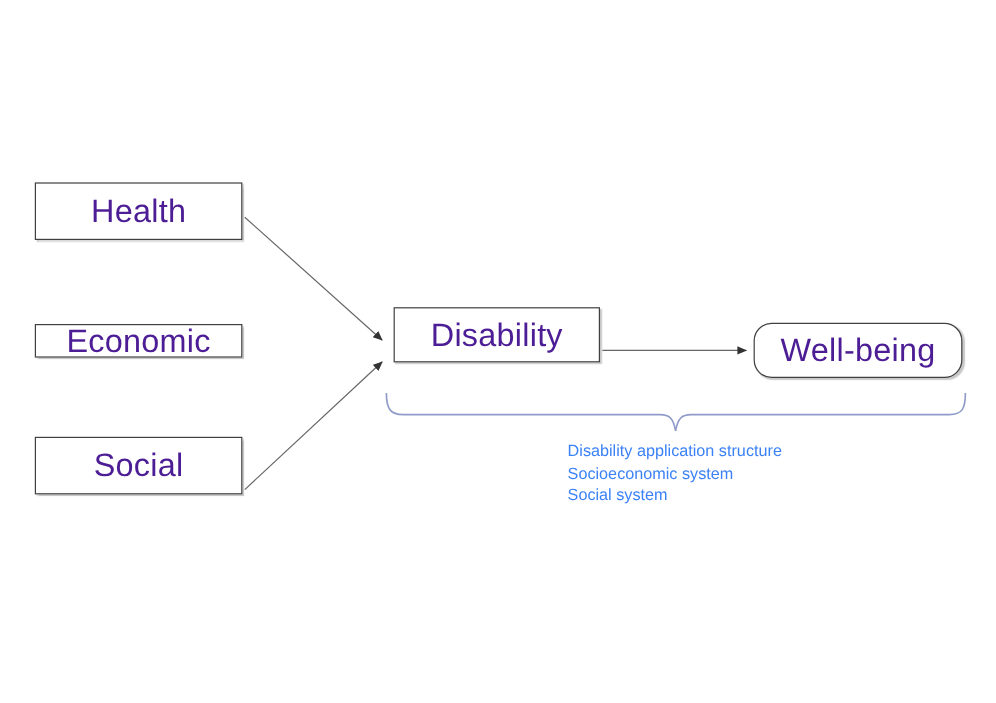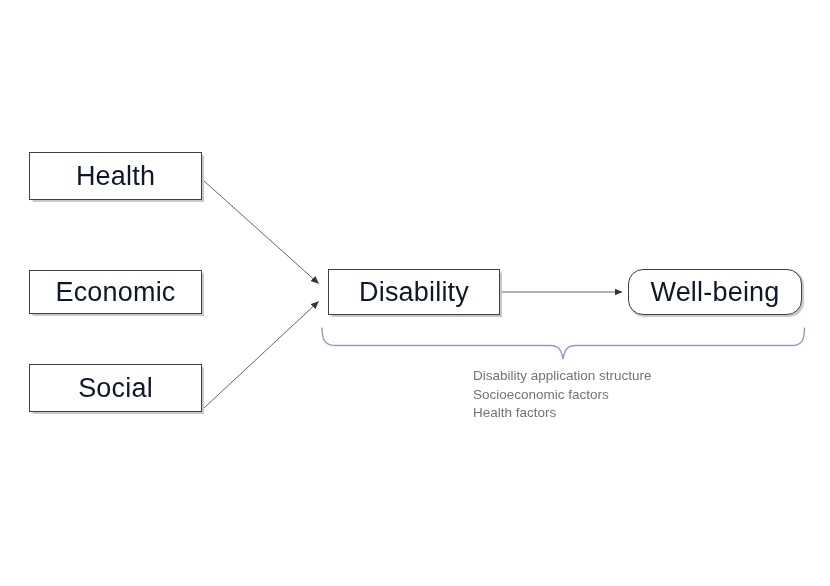--- a/index.html
+++ b/index.html
@@ -28,36 +28,36 @@
     background: #ffffff;
     border: 1.5px solid #404040;
     box-shadow: 1.5px 1.5px 1px rgba(0,0,0,0.22);
     display: flex;
     align-items: center;
     justify-content: center;
     box-sizing: border-box;
   }
   .node-label {
     font-size: 27px;
-    color: #0f172a;
+    color: #4c1d95;
     letter-spacing: 0.2px;
     white-space: nowrap;
   }
   .box-health    { left: 29px;  top: 152px; width: 173px; height: 48px; }
-  .box-economic  { left: 29px;  top: 270px; width: 173px; height: 44px; text-align: right; }
+  .box-economic  { left: 29px;  top: 270px; width: 173px; height: 28px; text-align: right; }
   .box-social    { left: 29px;  top: 364px; width: 173px; height: 48px; }
-  .box-disability{ left: 328px; top: 269px; width: 172px; height: 46px; }
+  .box-disability{ left: 328px; top: 256px; width: 172px; height: 46px; }
   .box-wellbeing { left: 628px; top: 269px; width: 174px; height: 46px; border-radius: 15px; }
   .annotation {
     position: absolute;
     left: 473px;
     top: 367px;
     font-size: 13.5px;
     line-height: 18.5px;
-    color: #737373;
+    color: #3b82f6;
     white-space: nowrap;
   }
 </style>
 </head>
 <body>
 
 <div class="canvas">
 
   <svg class="connector-layer" width="830" height="586" viewBox="0 0 830 586" xmlns="http://www.w3.org/2000/svg">
     <defs>
@@ -96,17 +96,17 @@
   <div class="node-box box-disability">
     <span class="node-label">Disability</span>
   </div>
 
   <div class="node-box box-wellbeing">
     <span class="node-label">Well-being</span>
   </div>
 
   <div class="annotation">
     <div>Disability application structure</div>
-    <div>Socioeconomic factors</div>
-    <div>Health factors</div>
+    <div>Socioeconomic system</div>
+    <div>Social system</div>
   </div>
 
 </div>
 
 </body></html>

